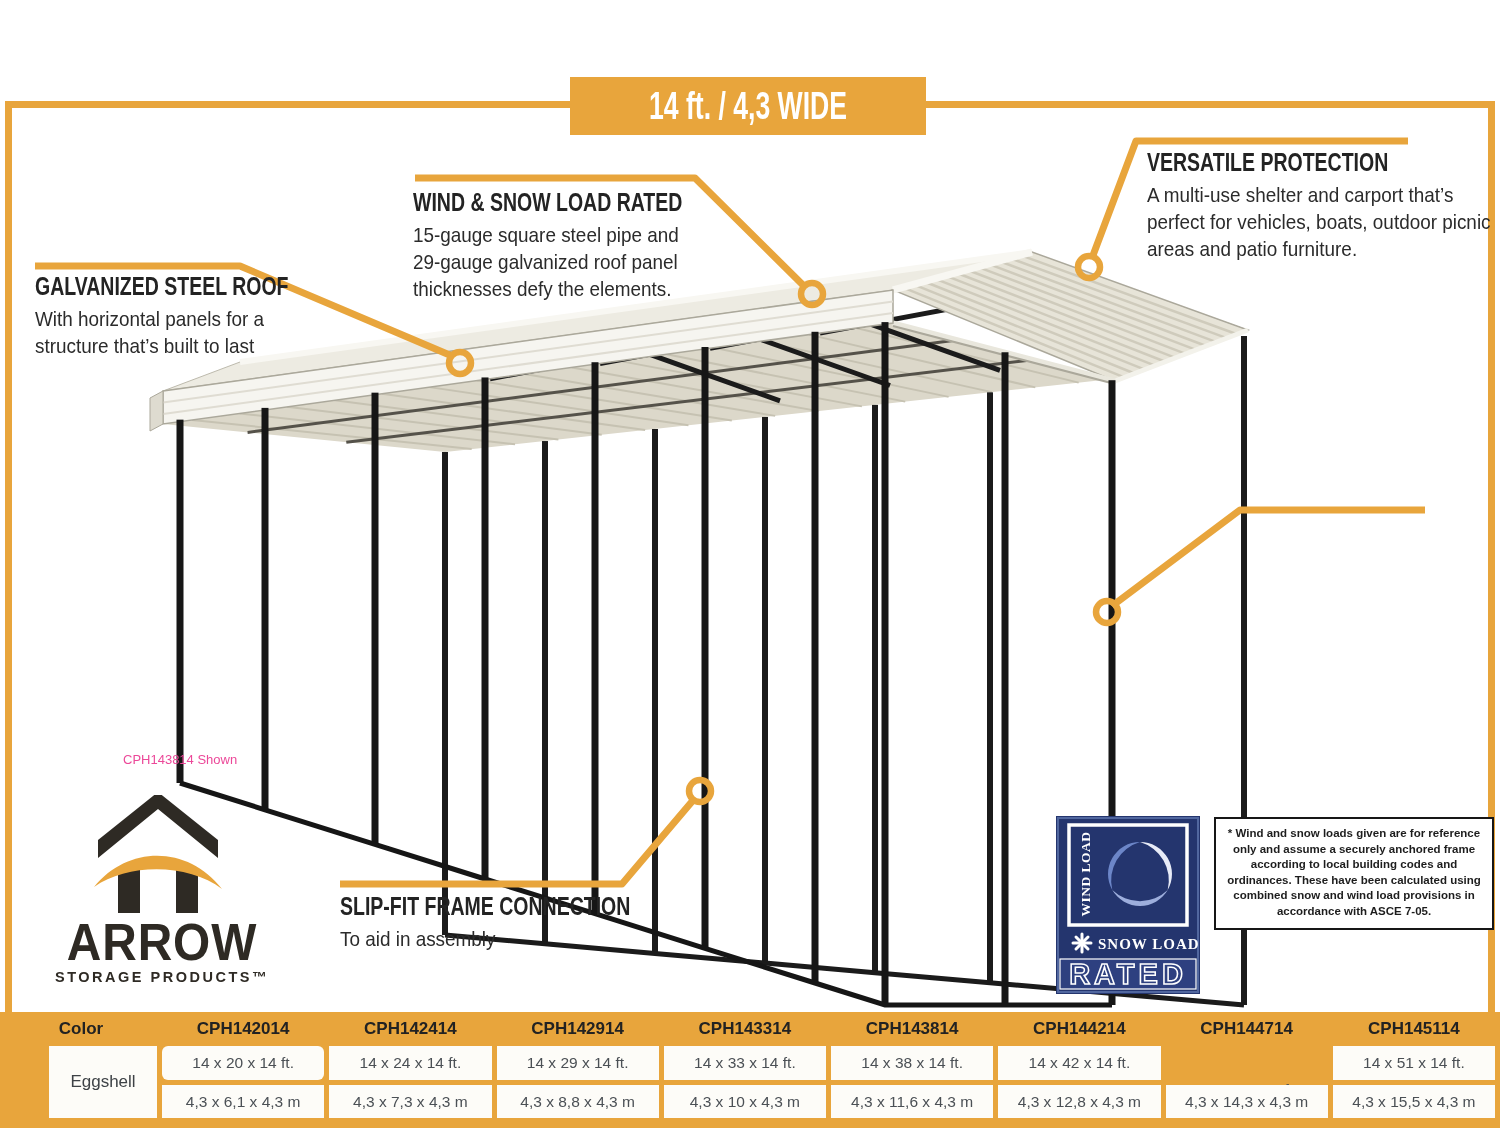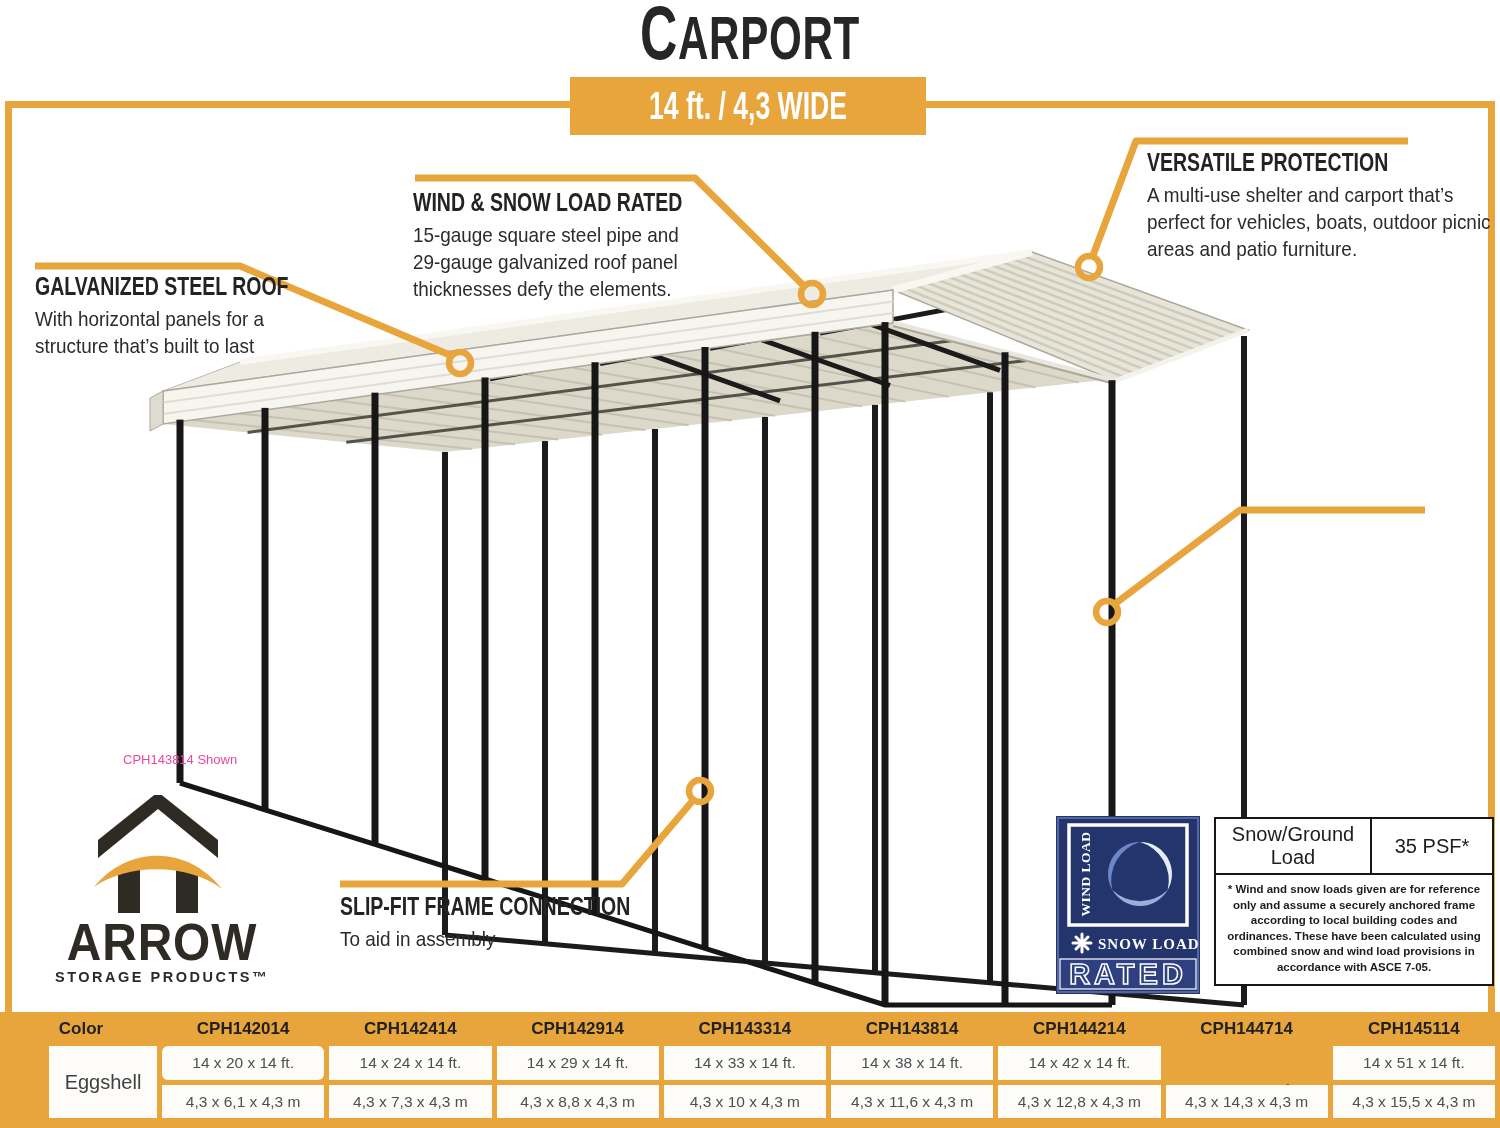--- a/index.html
+++ b/index.html
@@ -39,21 +39,21 @@
   .lt-disc{padding:7px 6px 9px 6px;font-size:11.5px;font-weight:600;color:#1d1d1d;text-align:center;line-height:15.5px;}
   
   .badge{position:absolute;left:1056px;top:816px;width:144px;height:178px;z-index:3;}
   
   .size-table{position:absolute;left:0;top:1012px;width:1500px;height:116px;background:var(--accent,#E8A53C);z-index:4;}
   .st-header{display:grid;grid-template-columns:152px repeat(8,1fr);gap:5px;padding:0 5px;height:34px;}
   .st-header div{display:flex;align-items:center;justify-content:center;font-size:17px;font-weight:700;color:#222;}
   .st-body{display:grid;grid-template-columns:152px repeat(8,1fr);grid-template-rows:34px 33px;gap:5px;padding:0 5px;}
   .st-cell{background:#fdfcf8;display:flex;align-items:center;justify-content:center;
            font-size:15.5px;color:#4b5055;white-space:nowrap;}
-  .st-color{grid-row:1/3;grid-column:1;font-size:20px;color:#3e4246;margin-left:44px;}
+  .st-color{grid-row:1/3;grid-column:1;font-size:17px;color:#3e4246;margin-left:44px;}
   svg{display:block;}
   .scene{position:absolute;left:0;top:0;z-index:1;}
 </style>
 </head>
 <body>
 
 <div class="page">
 
   <svg class="scene" id="scene" width="1500" height="1128" viewBox="0 0 1500 1128">
       <g>
@@ -144,23 +144,20 @@
         <polyline points="340.0,884.0 622.0,884.0 695.0,798.0" fill="none" stroke="#E8A53C" stroke-width="7" stroke-linejoin="round"></polyline>
         <circle cx="700" cy="791" r="11" fill="none" stroke="#E8A53C" stroke-width="6.5"></circle>
       </g>
     </svg>
 
   <div class="yline" style="left:5px;top:101px;width:566px;height:7px;"></div>
   <div class="yline" style="left:925px;top:101px;width:570px;height:7px;"></div>
   <div class="yline" style="left:5px;top:101px;width:7px;height:911px;"></div>
   <div class="yline" style="left:1488px;top:101px;width:7px;height:911px;"></div>
 
-  <div class="title-wrap">
-    <div class="page-title">CARPORT</div>
-  </div>
   <div class="banner">
     <div class="banner-text">14 ft. / 4,3 WIDE</div>
   </div>
 
   <div class="callout" style="left:35px;top:272px;width:300px;">
     <span class="co-h">GALVANIZED STEEL ROOF</span>
     <div class="co-b" style="width:272px;">With horizontal panels for a structure that’s built to last</div>
   </div>
 
   <div class="callout" style="left:413px;top:188px;width:340px;">
@@ -210,24 +207,20 @@
         <line x1="20" y1="121" x2="32" y2="133"></line>
           <line x1="32" y1="121" x2="20" y2="133"></line>
       </g>
       <text x="42" y="133" fill="#ffffff" font-family="Liberation Serif,serif" font-weight="bold" font-size="15" letter-spacing="1">SNOW LOAD</text>
       <rect x="4" y="143" width="136" height="30" fill="#2E4080" stroke="#ffffff" stroke-width="1.2"></rect>
       <text x="72" y="168" text-anchor="middle" fill="none" stroke="#ffffff" stroke-width="1.5" font-family="Liberation Sans,sans-serif" font-weight="bold" font-size="29" letter-spacing="4">RATED</text>
     </svg>
   </div>
 
   <div class="load-table">
-    <div class="lt-row">
-      <div class="lt-cell left lt-r2" style="padding:0 14px;">Snow/Ground Load</div>
-      <div class="lt-cell lt-r2">35 PSF*</div>
-    </div>
     <div class="lt-disc">* Wind and snow loads given are for reference only and assume a securely anchored frame according to local building codes and ordinances. These have been calculated using combined snow and wind load provisions in accordance with ASCE 7-05.</div>
   </div>
 
   <div class="size-table">
     <div class="st-header" id="st-header">
         <div class="">Color</div>
         <div class="">CPH142014</div>
         <div class="">CPH142414</div>
         <div class="">CPH142914</div>
         <div class="">CPH143314</div>

